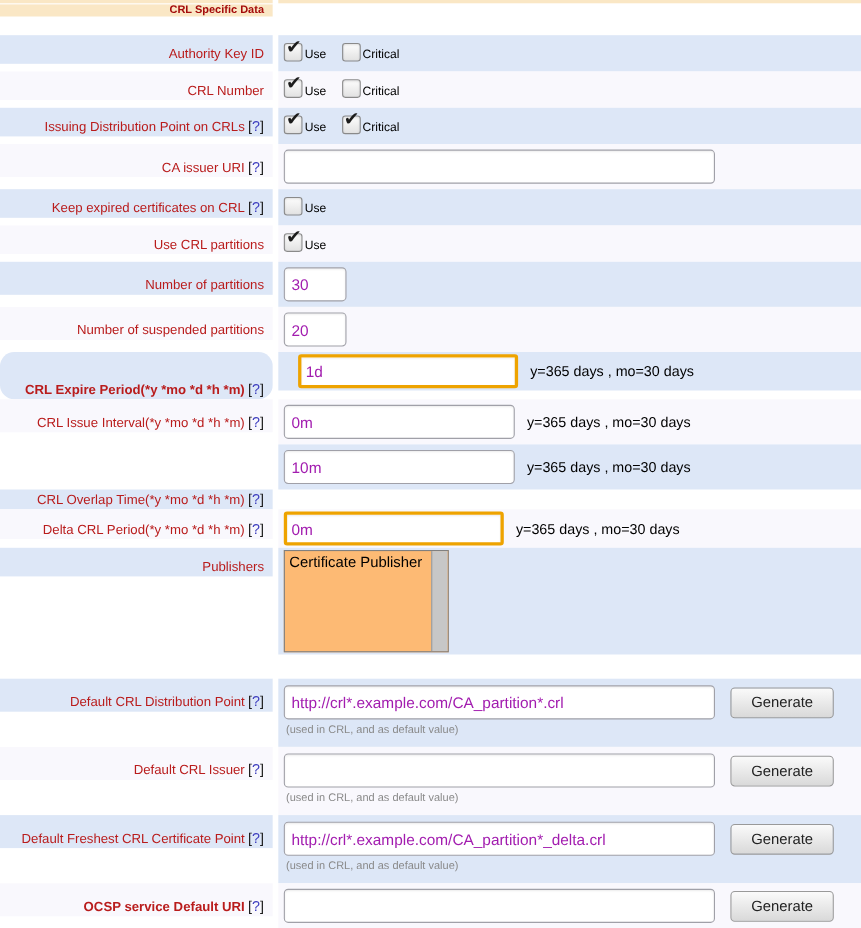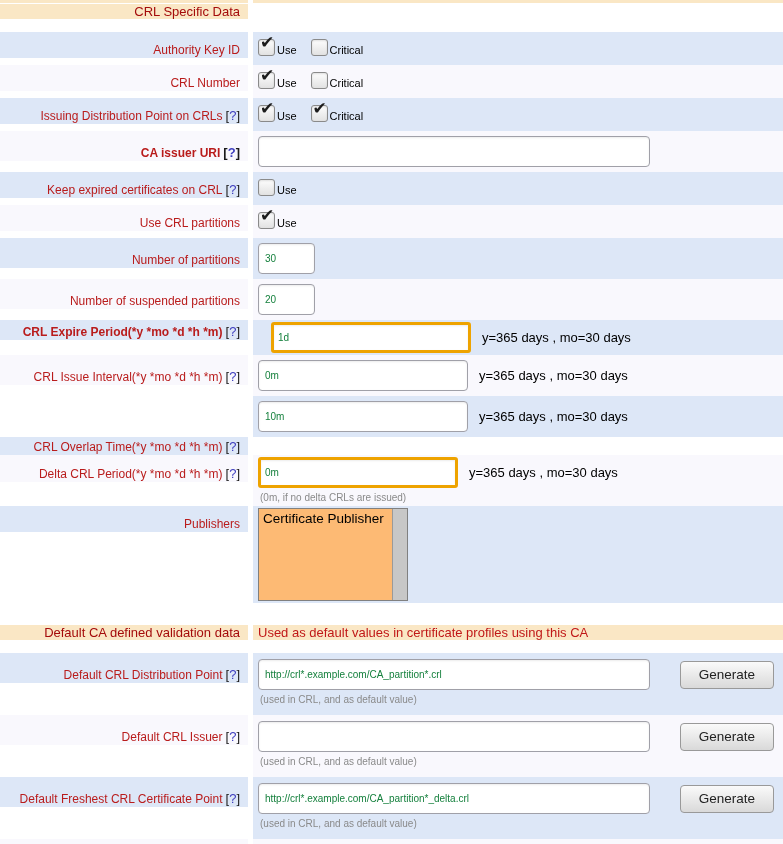--- a/index.html
+++ b/index.html
@@ -7,45 +7,45 @@
   .row{display:flex;align-items:flex-start;}
   .lcell{width:248px;box-sizing:border-box;padding-right:8px;text-align:right;flex-shrink:0;}
   .gap{width:5px;background:#fff;flex-shrink:0;align-self:stretch;}
   .rcell{flex:1;box-sizing:border-box;padding-left:5px;min-width:0;}
   .bg-blue .lcell,.bg-blue .rcell{background:#dde7f7;}
   .bg-white .lcell,.bg-white .rcell{background:#f9f8fd;}
   .hrow .lcell,.hrow .rcell{background:#fae7c5;}
   .hrow{height:28px;}
   .hrow .lcell{display:flex;align-items:center;justify-content:flex-end;}
   .hrow .rcell{display:flex;align-items:center;}
-  .sec-title{font-size:13px;font-weight:normal;color:#a40b0b;}
+  .sec-title{font-size:10px;font-weight:bold;color:#a40b0b;}
   .sec-sub{font-size:13px;color:#c01818;}
   .strip{height:3px;margin-bottom:1px;}
   .strip .lcell,.strip .rcell{background:#fae7c5;height:3px;}
   .lbl{font-size:12px;color:#b91c1c;line-height:16px;display:inline;}
   .lbl.b{font-weight:bold;}
   .help{font-size:13px;color:#1a1a1a;margin-left:3px;white-space:nowrap;}
   .help a{color:#3d3dbe;text-decoration:none;cursor:pointer;}
   .ctl-line{display:flex;align-items:center;}
   .cbwrap{display:flex;align-items:flex-start;}
   .cb{width:17px;height:17px;box-sizing:border-box;border:1px solid #8a8a8a;border-radius:3px;
       background:linear-gradient(#fdfdfd,#e2e2e2);position:relative;flex-shrink:0;cursor:pointer;
       box-shadow:inset 0 1px 2px rgba(0,0,0,0.12);}
   .cb .mark{position:absolute;top:-6px;left:1px;font-size:17px;line-height:17px;color:#1c1c1c;}
   .cblabel{font-size:11px;color:#000;margin:0 14px 0 2px;padding-top:3px;line-height:16px;}
   .inp{height:31px;box-sizing:border-box;border:1px solid #a0a0a8;border-radius:4px;background:#fff;
-       font-family:"Liberation Sans",sans-serif;font-size:10px;color:#15803d;padding:0 6px;
+       font-family:"Liberation Sans",sans-serif;font-size:14px;color:#a21caf;padding:0 6px;
        box-shadow:inset 0 1px 2px rgba(0,0,0,0.08);}
   .inp.small{width:57px;}
   .inp.medium{width:210px;}
   .inp.wide{width:392px;}
   .inp.hl{border:3px solid #eea300;border-radius:3px;padding:0 4px;}
   .inp.hl.medium{width:200px;}
   .suffix{margin-left:11px;font-size:13px;color:#000;white-space:nowrap;}
-  .btn{margin-left:30px;width:94px;height:28px;box-sizing:border-box;border:1px solid #999;border-radius:4px;
+  .btn{margin-left:14px;width:94px;height:28px;box-sizing:border-box;border:1px solid #999;border-radius:4px;
        background:linear-gradient(#fafafa,#d9d9d9);font-family:"Liberation Sans",sans-serif;
        font-size:13.5px;color:#222;cursor:pointer;}
   .note{font-size:10px;color:#8a8a8a;margin-top:4px;padding-left:2px;line-height:12px;}
   .lb{width:150px;height:93px;box-sizing:border-box;border:1px solid #808080;background:#fdba74;position:relative;overflow:hidden;}
   .lb .opt{font-size:13.5px;color:#000;padding:2px 4px;white-space:nowrap;}
   .lb .sb{position:absolute;right:0;top:0;bottom:0;width:14px;background:#c7c7c7;border-left:1px solid #9a9a9a;}
   .secgap{height:22px;background:#fff;}
 </style>
 </head>
 <body>
@@ -102,21 +102,21 @@
             </span>
             <span class="cblabel">Use</span>
             <span class="cb checked">
               <span class="mark">✔</span>
             </span>
             <span class="cblabel">Critical</span>
           </div>
         </div>
       </div>
       <div class="row bg-white">
-        <div class="lcell" style="padding-top: 12px; font-weight: bold;"><span class="lbl">CA issuer URI</span><span class="help">[<a>?</a>]</span></div>
+        <div class="lcell" style="padding-top: 12px;"><span class="lbl">CA issuer URI</span><span class="help">[<a>?</a>]</span></div>
         <div class="gap"></div>
         <div class="rcell" style="padding: 5px 0px 5px 5px;">
           <div class="ctl-line">
             <input class="inp wide" type="text" value="" style="">
           </div>
         </div>
       </div>
       <div class="row bg-blue">
         <div class="lcell" style="padding-top: 8px;"><span class="lbl">Keep expired certificates on CRL</span><span class="help">[<a>?</a>]</span></div>
         <div class="gap"></div>
@@ -151,21 +151,21 @@
       <div class="row bg-white">
         <div class="lcell" style="padding-top: 12px;"><span class="lbl">Number of suspended partitions</span></div>
         <div class="gap"></div>
         <div class="rcell" style="padding: 5px 0px 5px 5px;">
           <div class="ctl-line">
             <input class="inp small" type="text" value="20" style="">
           </div>
         </div>
       </div>
       <div class="row bg-blue">
-        <div class="lcell" style="padding-top: 2px;"><span class="lbl b">CRL Expire Period(*y *mo *d *h *m)</span><span class="help">[<a>?</a>]</span></div>
+        <div class="lcell" style="padding-top: 25px; border-radius: 13px;"><span class="lbl b">CRL Expire Period(*y *mo *d *h *m)</span><span class="help">[<a>?</a>]</span></div>
         <div class="gap"></div>
         <div class="rcell" style="padding: 2px 0px 2px 18px;">
           <div class="ctl-line">
             <input class="inp medium hl" type="text" value="1d" style="">
             <span class="suffix">y=365 days , mo=30 days</span>
           </div>
         </div>
       </div>
       <div class="row bg-white">
         <div class="lcell" style="padding-top: 12px;"><span class="lbl">CRL Issue Interval(*y *mo *d *h *m)</span><span class="help">[<a>?</a>]</span></div>
@@ -188,45 +188,35 @@
         </div>
       </div>
       <div class="row bg-white">
         <div class="lcell" style="padding-top: 9px;"><span class="lbl">Delta CRL Period(*y *mo *d *h *m)</span><span class="help">[<a>?</a>]</span></div>
         <div class="gap"></div>
         <div class="rcell" style="padding: 2px 0px 2px 5px;">
           <div class="ctl-line">
             <input class="inp medium hl" type="text" value="0m" style="">
             <span class="suffix">y=365 days , mo=30 days</span>
           </div>
-          <div class="note">(0m, if no delta CRLs are issued)</div>
         </div>
       </div>
       <div class="row bg-blue">
         <div class="lcell" style="padding-top: 8px;"><span class="lbl">Publishers</span></div>
         <div class="gap"></div>
         <div class="rcell" style="padding: 2px 0px 2px 5px;">
           <div class="lb">
             <div class="opt">Certificate Publisher</div>
             <div class="sb"></div>
           </div>
         </div>
       </div>
     </div>
     <div class="secgap"></div>
     <div class="tbl">
-      <div class="row hrow">
-        <div class="lcell">
-          <span class="sec-title">Default CA defined validation data</span>
-        </div>
-        <div class="gap"></div>
-        <div class="rcell">
-          <span class="sec-sub">Used as default values in certificate profiles using this CA</span>
-        </div>
-      </div>
       <div class="row bg-blue">
         <div class="lcell" style="padding-top: 12px;"><span class="lbl">Default CRL Distribution Point</span><span class="help">[<a>?</a>]</span></div>
         <div class="gap"></div>
         <div class="rcell" style="padding: 6px 0px 9px 5px;">
           <div class="ctl-line">
             <input class="inp wide" type="text" value="http://crl*.example.com/CA_partition*.crl" style="">
             <button class="btn">Generate</button>
           </div>
           <div class="note">(used in CRL, and as default value)</div>
         </div>

